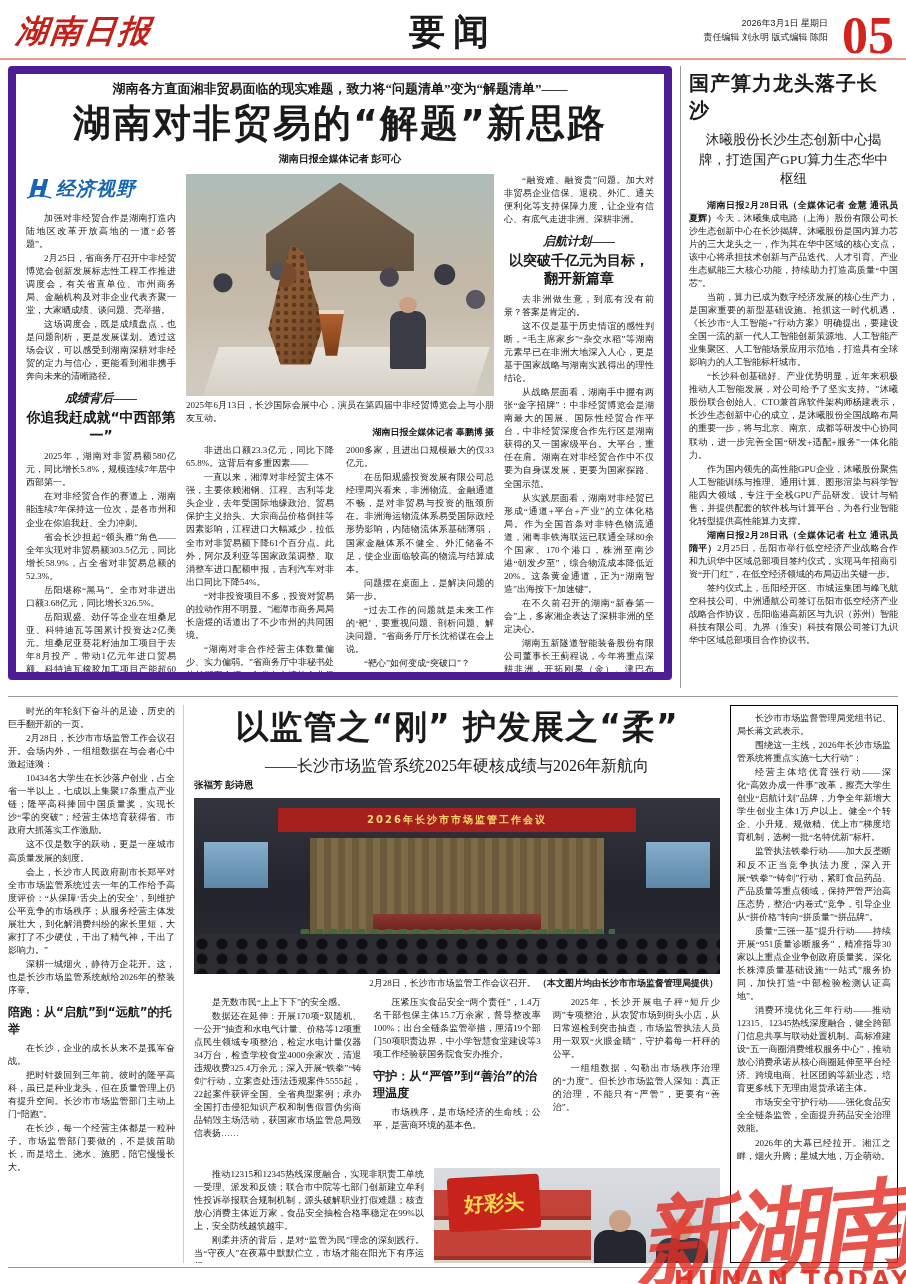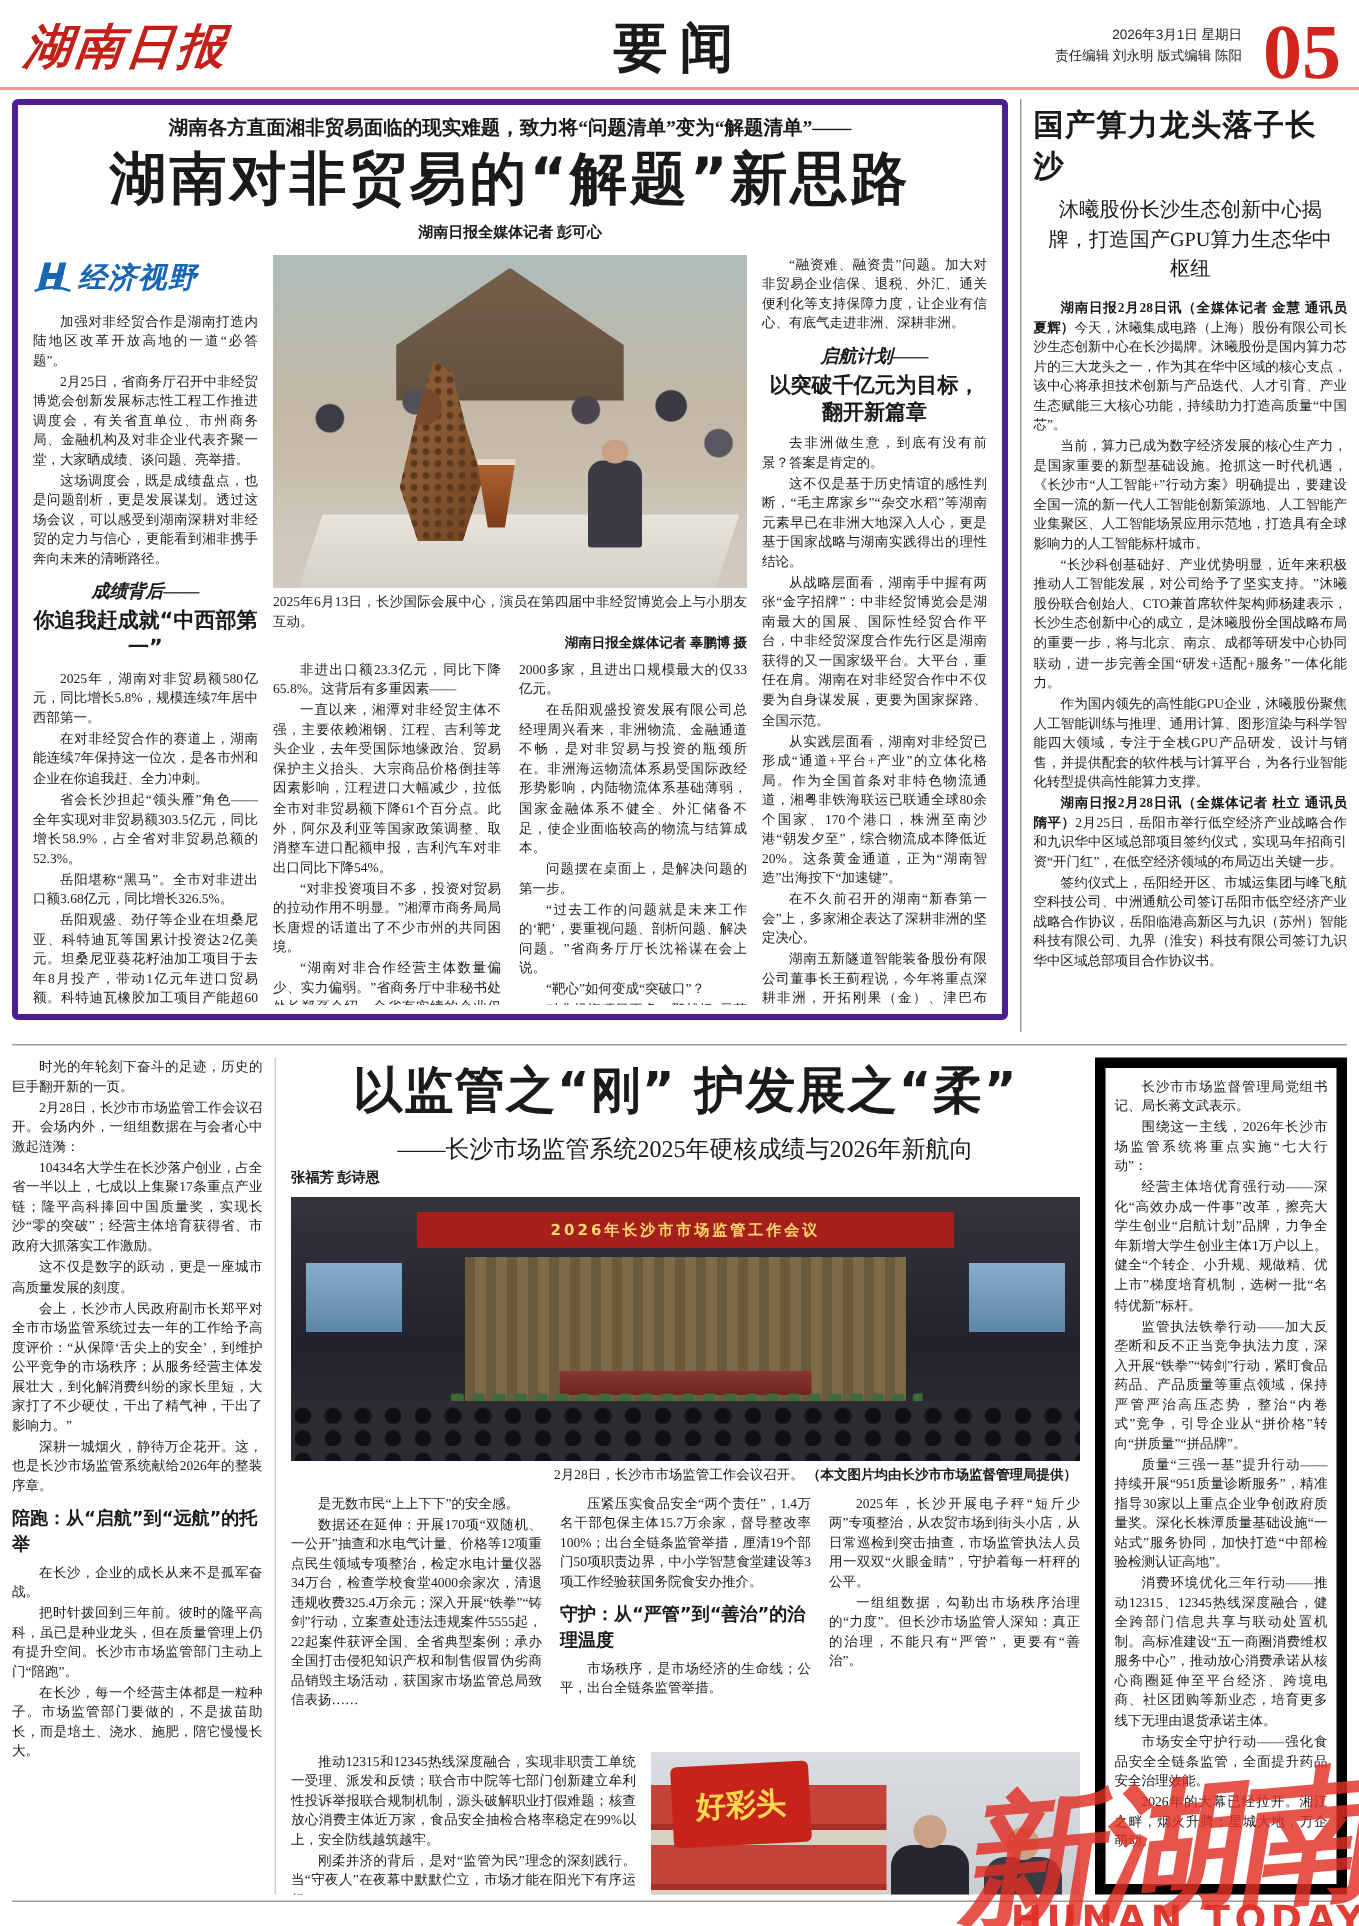--- a/index.html
+++ b/index.html
@@ -14,21 +14,21 @@
   .section-title { position:absolute; left:0; right:0; top:8px; margin:0; text-align:center;
               font-family:Liberation Mono, monospace; font-size:36px; font-weight:900; letter-spacing:8px; }
   .hdr-right { position:absolute; right:78px; top:16px; text-align:right; font-size:9px; color:#222; line-height:1.6;
               font-family:"Liberation Sans","DejaVu Sans",sans-serif; }
   .pagenum { position:absolute; right:12px; top:6px; font-size:52px; font-weight:bold; color:#d0241c; }
   .hdr-rule { height:2px; background:#e89a92; margin:0 0 6px; }
 
   
   .top-grid { display:grid; grid-template-columns:1fr 218px; gap:8px; padding:0 8px; }
 
-  .lead-box { border:4px solid #4c1d95; border-radius:4px; padding:4px 10px 6px; height:614px; overflow:hidden; }
+  .lead-box { border:8px solid #4c1d95; border-radius:4px; padding:4px 10px 6px; height:614px; overflow:hidden; }
   .kicker { text-align:center; font-size:13px; font-weight:bold; margin:2px 0 4px; }
   .lead-headline { margin:0; text-align:center; font-family:"DejaVu Sans","Liberation Sans",sans-serif;
                    font-size:38px; font-weight:900; letter-spacing:2px; line-height:1.15; }
   .lead-byline { text-align:center; font-size:10px; font-weight:bold; margin:6px 0 8px; }
   .lead-body { display:grid; grid-template-columns:150px 1fr 150px; gap:10px; height:500px; overflow:hidden; }
   .para { font-size:9px; line-height:1.45; text-align:justify; text-indent:2em; margin:0 0 1px; }
   .sub-blk { margin:7px 0 5px; }
   .sub-top { text-align:center; font-style:italic; font-weight:bold; font-size:12px; margin:0; }
   .sub-main { text-align:center; font-family:"DejaVu Sans","Liberation Sans",sans-serif; font-weight:900; font-size:14px; margin:2px 0 0; }
 
@@ -104,21 +104,21 @@
   .store-photo { position:relative; height:158px; overflow:hidden; background:linear-gradient(#d9dce0,#c8ccd1 70%,#bfc3c8); }
   .shelf { position:absolute; left:0; top:22px; bottom:0; width:55%;
            background:repeating-linear-gradient(#c23227 0 26px,#9e1f16 26px 30px,#d8d0c2 30px 40px); opacity:.9; }
   .store-sign { position:absolute; left:14px; top:8px; width:92px; height:54px; background:#c8231b; color:#ffd94f;
                 font-size:20px; font-weight:900; display:flex; align-items:center; justify-content:center;
                 font-family:"DejaVu Sans","Liberation Sans",sans-serif; border-radius:4px; transform:rotate(-3deg); }
   .person { position:absolute; bottom:0; width:52px; height:96px; background:#26262e; border-radius:14px 14px 0 0; }
   .person::before { content:""; position:absolute; top:-20px; left:15px; width:22px; height:22px; border-radius:50%; background:#caa184; }
   .person.p1 { right:74px; } .person.p2 { right:12px; height:88px; background:#3a3a44; }
 
-  .b-right { border:7px solid #000000; padding:6px 6px 0; overflow:hidden; }
+  .b-right { border:1px solid #000000; padding:6px 6px 0; overflow:hidden; }
   .b-right .para { font-size:9px; }
 
   
   .watermark { position:absolute; right:-6px; bottom:-10px; z-index:6; text-align:right; pointer-events:none; }
   .wm-cn { font-size:96px; font-weight:bold; font-style:italic; color:rgba(224,46,36,.82); line-height:.95;
            transform:rotate(-5deg); letter-spacing:-4px; }
   .wm-en { font-family:"DejaVu Sans","Liberation Sans",sans-serif; font-size:25px; font-weight:900;
            letter-spacing:3px; color:rgba(224,46,36,.92); margin-top:-14px; }
 </style>
 </head>
@@ -282,21 +282,21 @@
       </div>
 
       <div class="b-mid-cols">
         <div>
             <p class="para">是无数市民“上上下下”的安全感。</p>
             <p class="para">数据还在延伸：开展170项“双随机、一公开”抽查和水电气计量、价格等12项重点民生领域专项整治，检定水电计量仪器34万台，检查学校食堂4000余家次，清退违规收费325.4万余元；深入开展“铁拳”“铸剑”行动，立案查处违法违规案件5555起，22起案件获评全国、全省典型案例；承办全国打击侵犯知识产权和制售假冒伪劣商品销毁主场活动，获国家市场监管总局致信表扬……</p>
             <p class="para">压紧压实食品安全“两个责任”，1.4万名干部包保主体15.7万余家，督导整改率100%；出台全链条监管举措，厘清19个部门50项职责边界，中小学智慧食堂建设等3项工作经验获国务院食安办推介。</p>
           </div>
         <p class="b-sub">守护：从“严管”到“善治”的治理温度</p>
         <div>
-            <p class="para">市场秩序，是市场经济的生命线；公平，出台全链条监管举措。</p>
+            <p class="para">市场秩序，是市场经济的生命线；公平，是营商环境的基本色。</p>
             <p class="para">2025年，长沙开展电子秤“短斤少两”专项整治，从农贸市场到街头小店，从日常巡检到突击抽查，市场监管执法人员用一双双“火眼金睛”，守护着每一杆秤的公平。</p>
             <p class="para">一组组数据，勾勒出市场秩序治理的“力度”。但长沙市场监管人深知：真正的治理，不能只有“严管”，更要有“善治”。</p>
           </div>
       </div>
 
       <div class="b-mid-bottom">
         <div class="b-mid-bottom-text">
           <div>
               <p class="para">推动12315和12345热线深度融合，实现非职责工单统一受理、派发和反馈；联合市中院等七部门创新建立牟利性投诉举报联合规制机制，源头破解职业打假难题；核查放心消费主体近万家，食品安全抽检合格率稳定在99%以上，安全防线越筑越牢。</p>
               <p class="para">刚柔并济的背后，是对“监管为民”理念的深刻践行。当“守夜人”在夜幕中默默伫立，市场才能在阳光下有序运行。</p>

